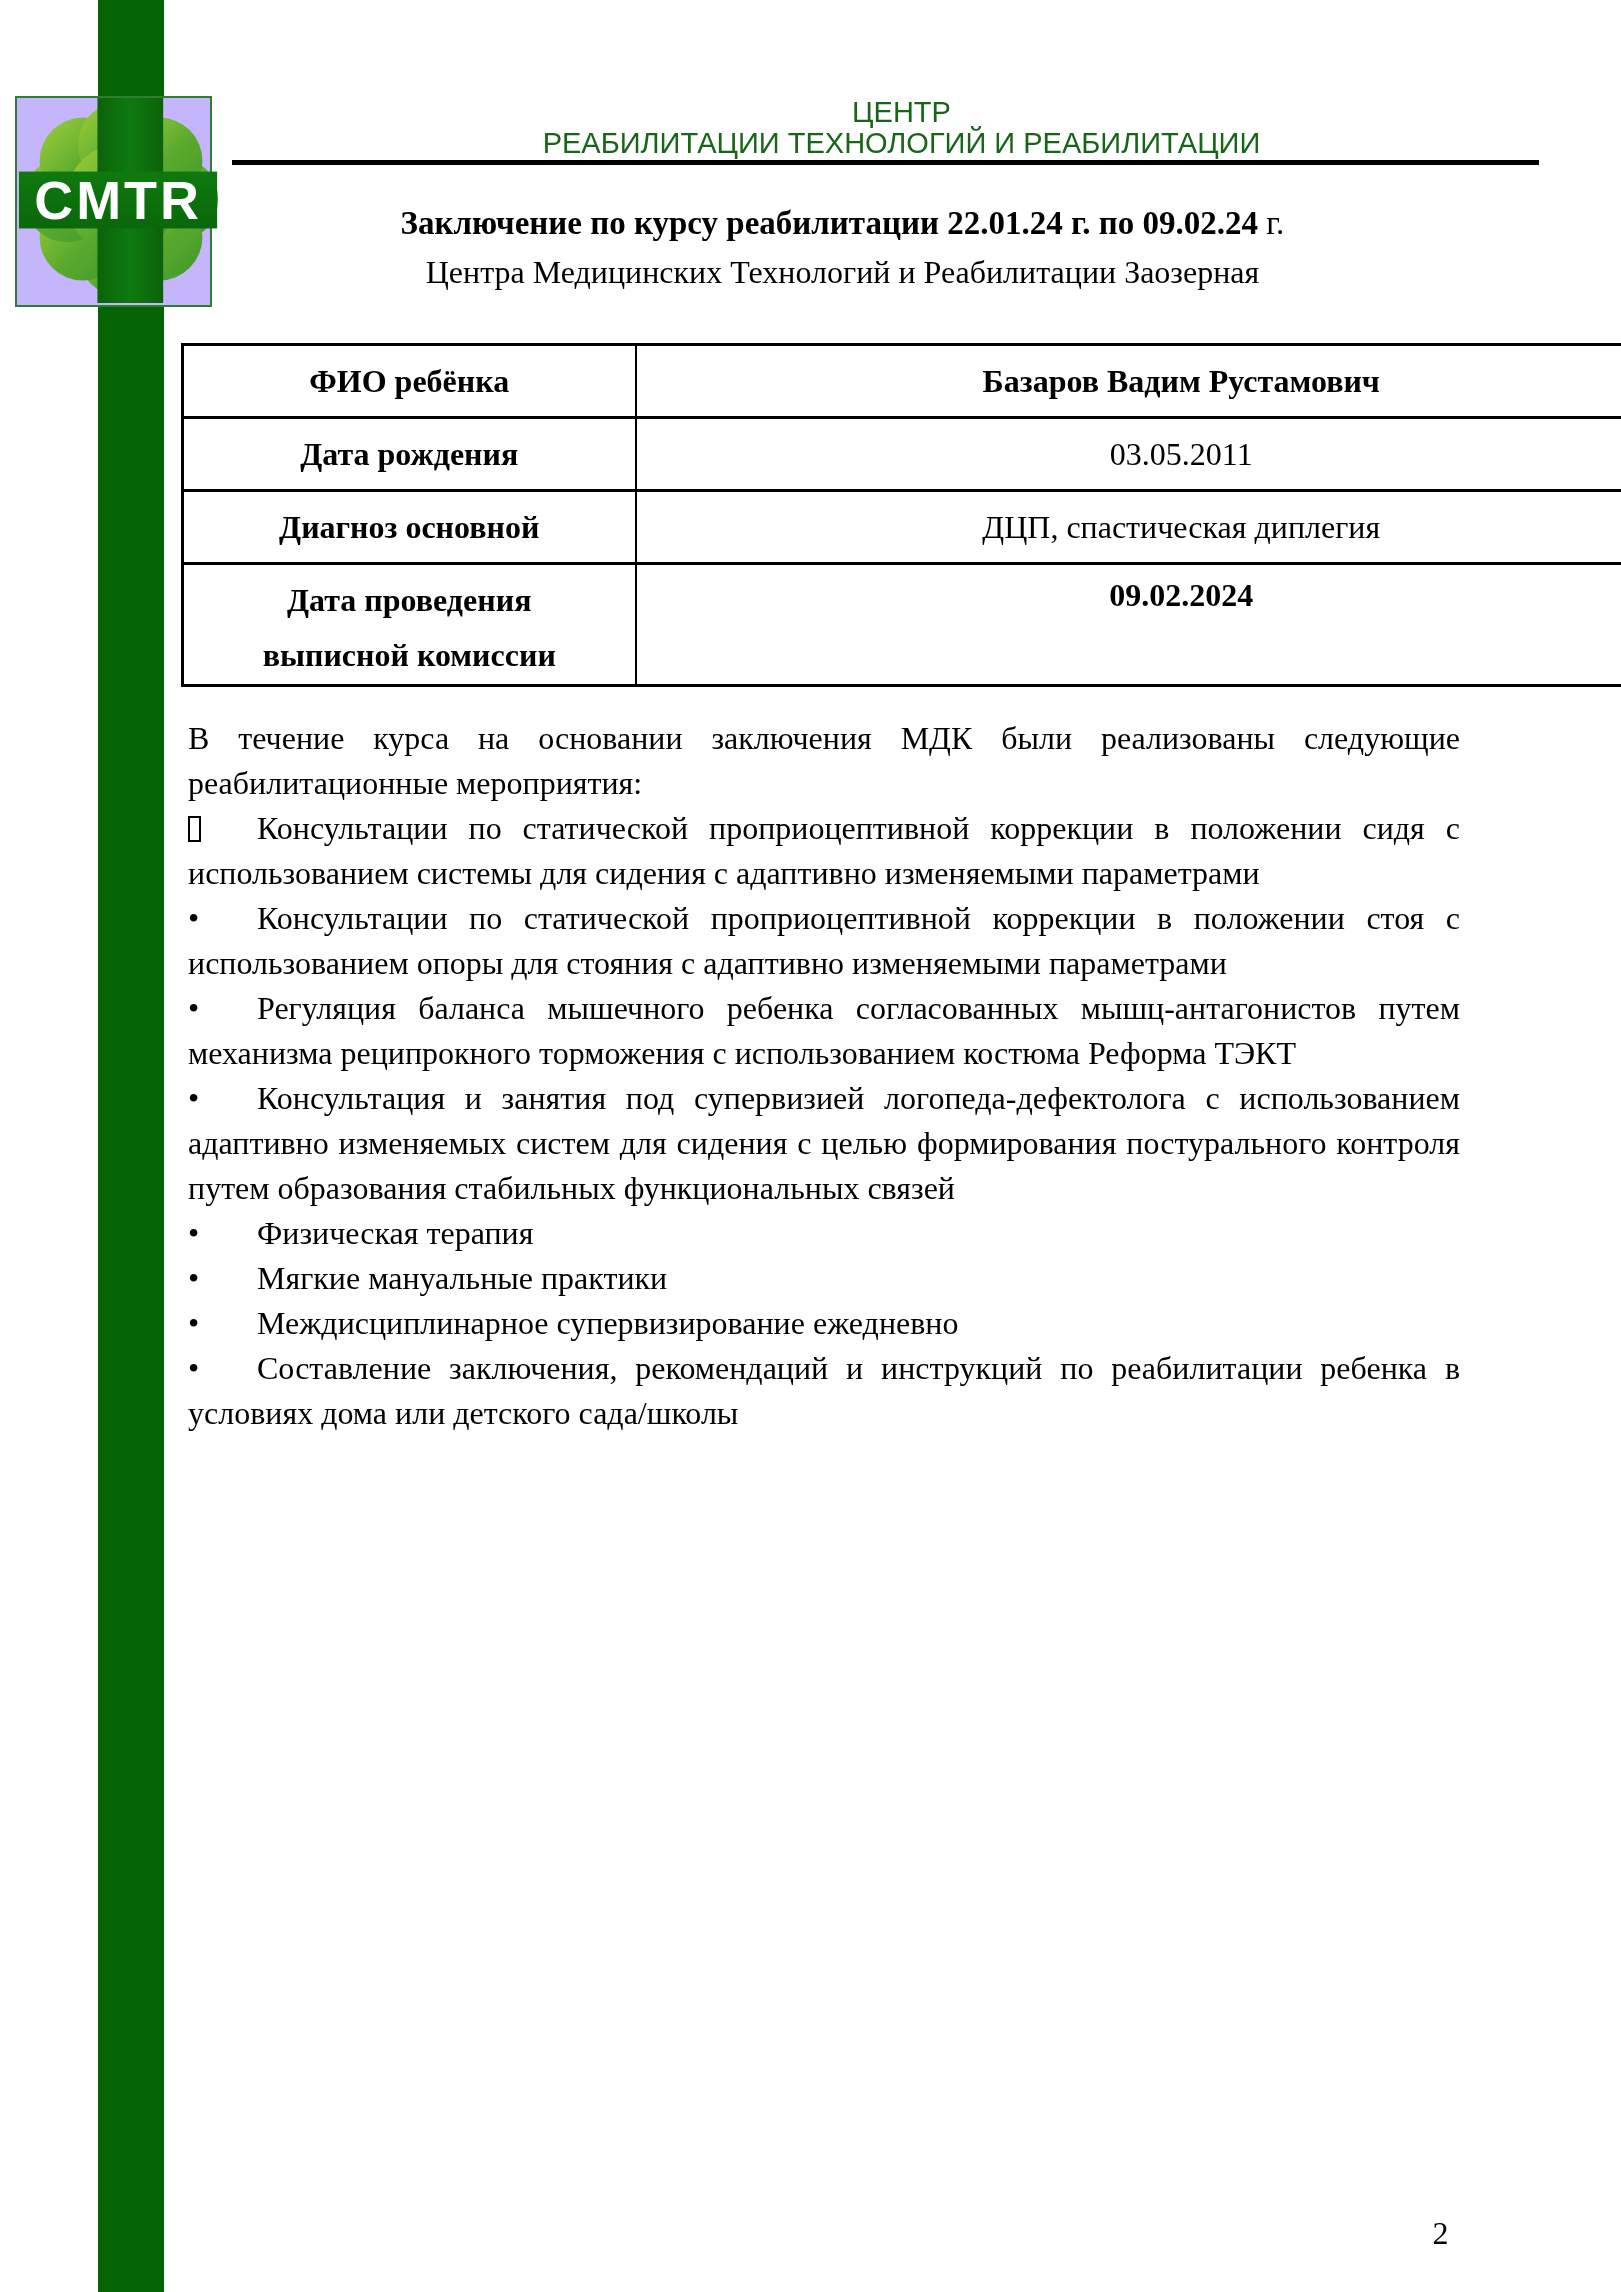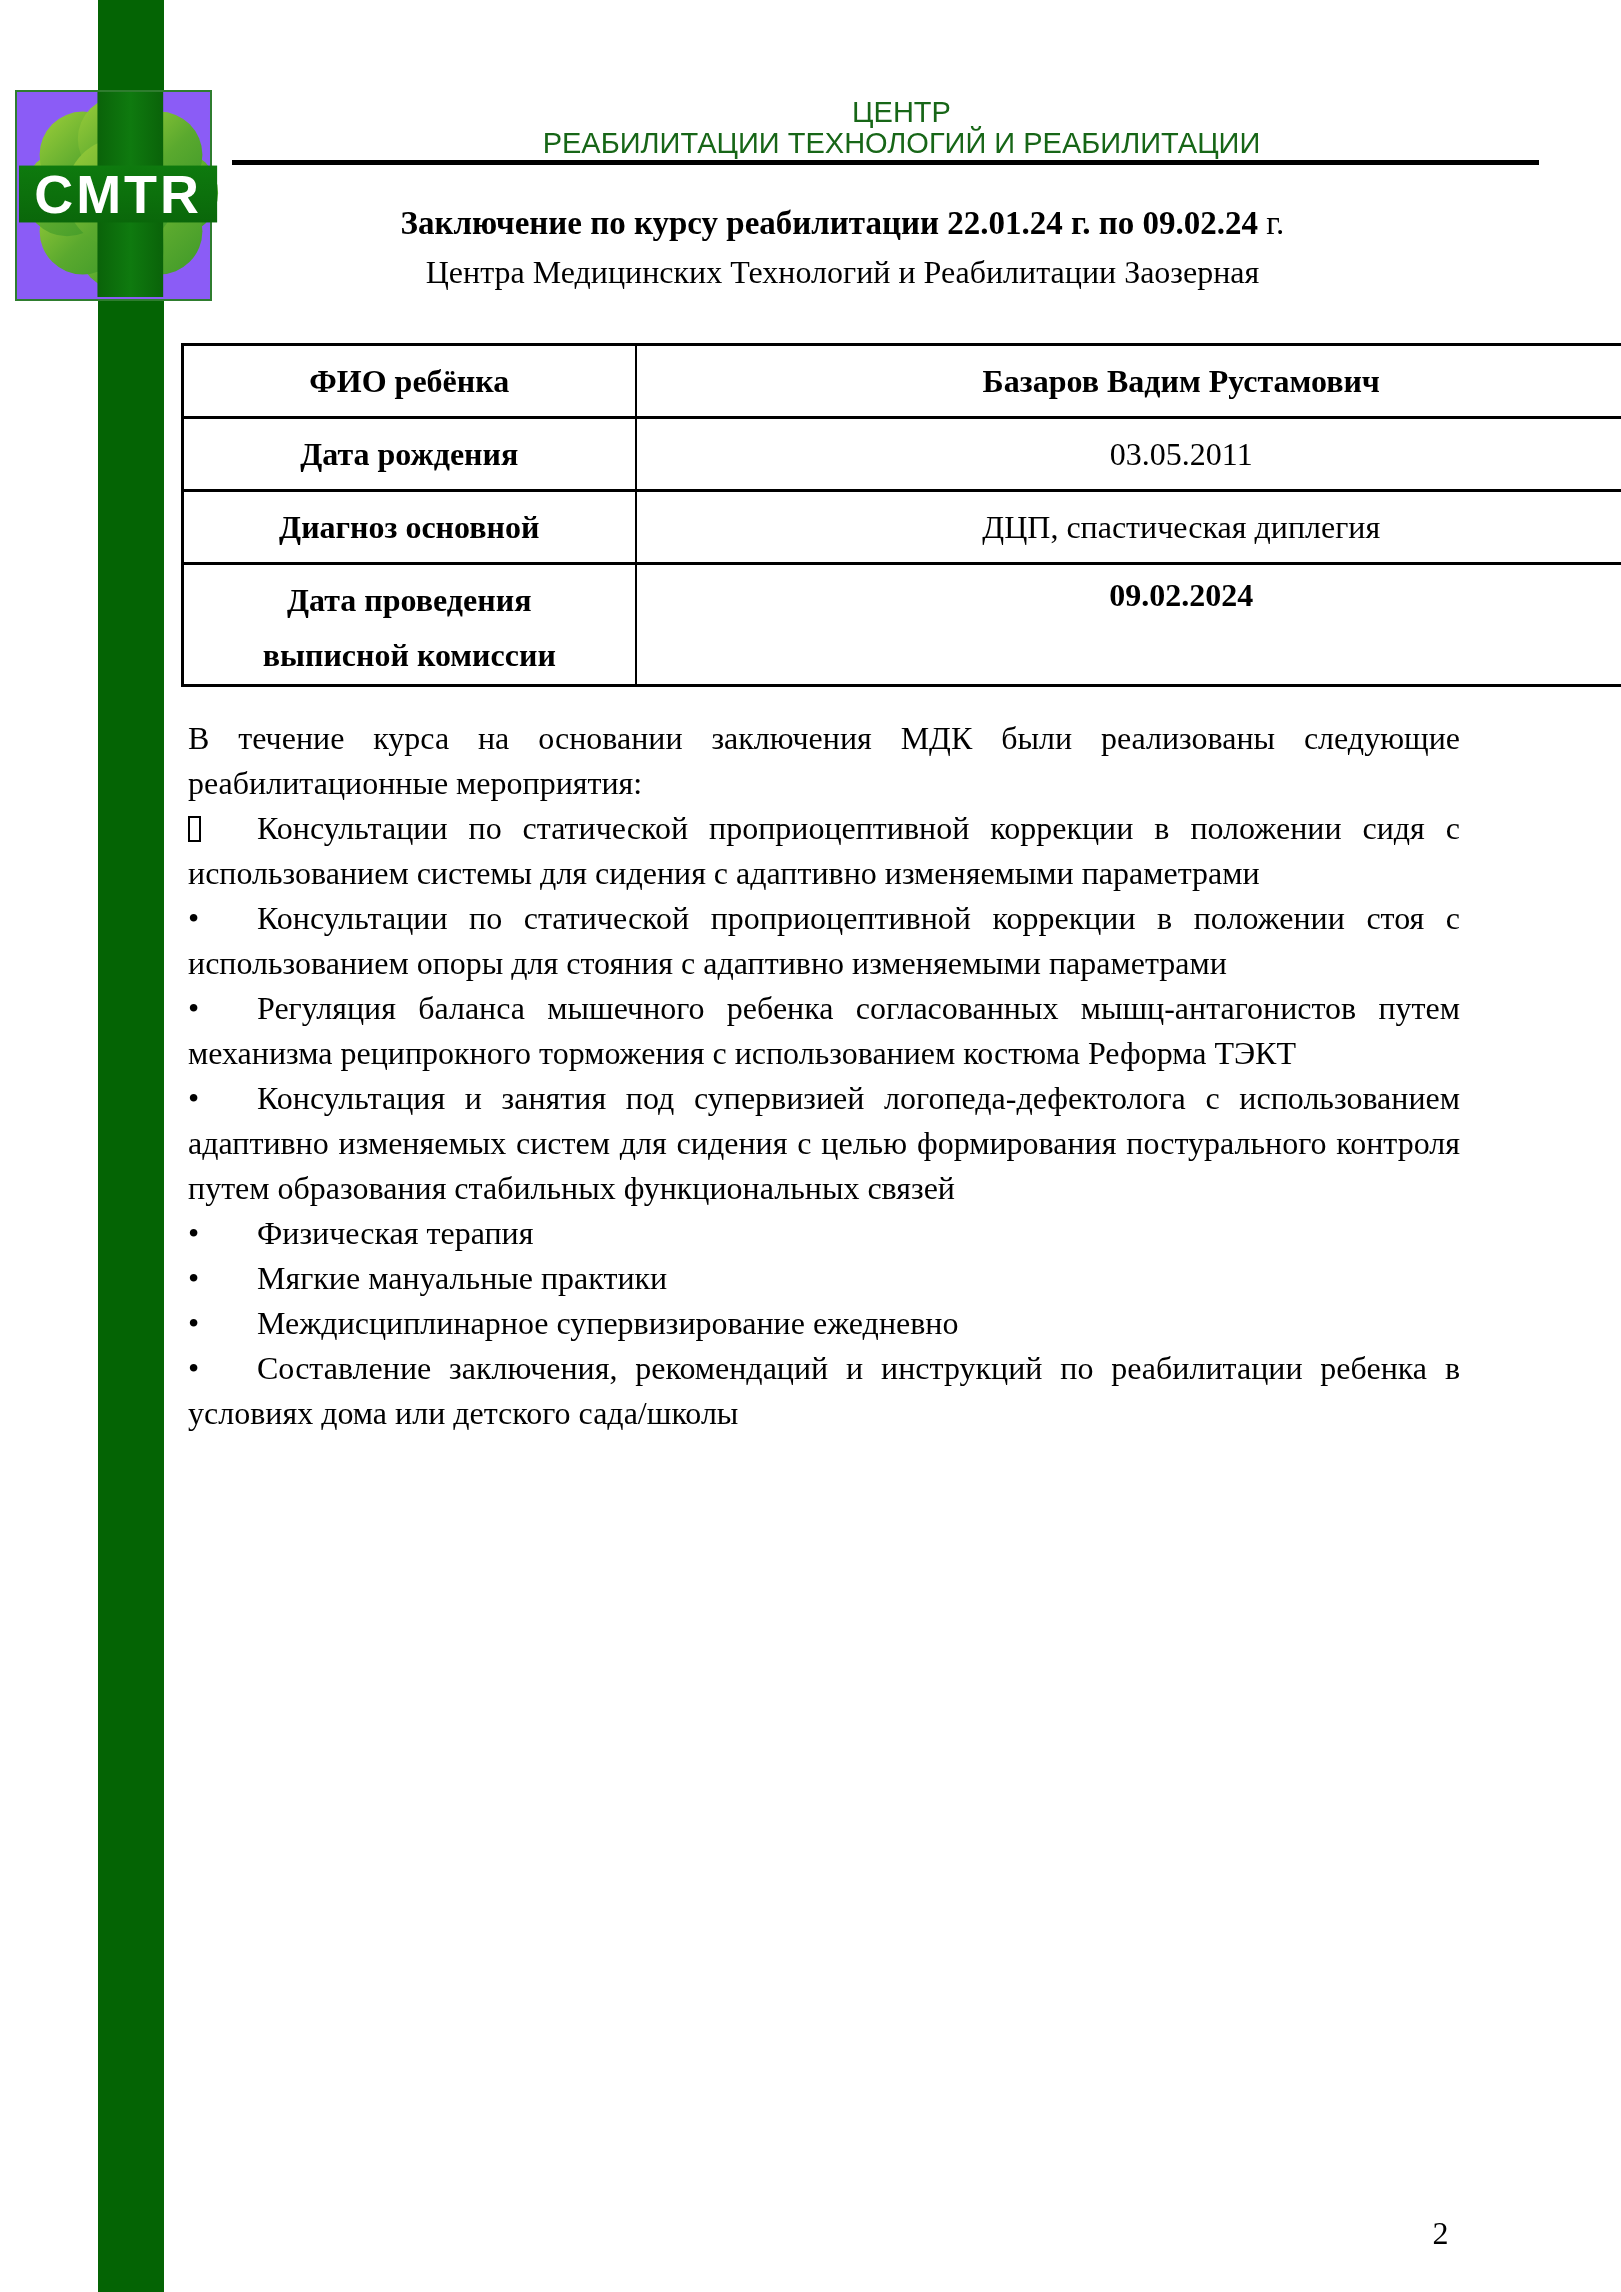--- a/index.html
+++ b/index.html
@@ -1,21 +1,21 @@
 <!DOCTYPE html>
 <html><head>
 <meta charset="utf-8">
 <style>
   html,body{margin:0;padding:0;background:#fff;}
   .page{position:relative;width:1621px;height:2293px;background:#fff;overflow:hidden;
         font-family:"Liberation Serif",serif;color:#000;}
   
   .stripe{position:absolute;left:98px;top:0;width:66px;height:2293px;background:#046404;}
   
-  .logo{position:absolute;left:14.7px;top:90px;width:197px;height:211px;background:#8b5cf6;
+  .logo{position:absolute;left:14.7px;top:96px;width:197px;height:211px;background:#c4b5fd;
         border:2.9px solid #2f7d2f;box-sizing:border-box;}
   .logo svg{display:block;}
   
   .org-header{position:absolute;left:235px;top:97px;width:1333px;text-align:center;
         font-family:"Liberation Sans",sans-serif;font-weight:normal;font-size:29px;
         line-height:31px;color:#176617;}
   .rule{position:absolute;left:232px;top:160px;width:1307px;height:4.9px;background:#000;}
   
   .titles{position:absolute;left:176px;top:199px;width:1333px;text-align:center;
         font-size:33px;line-height:49px;}

